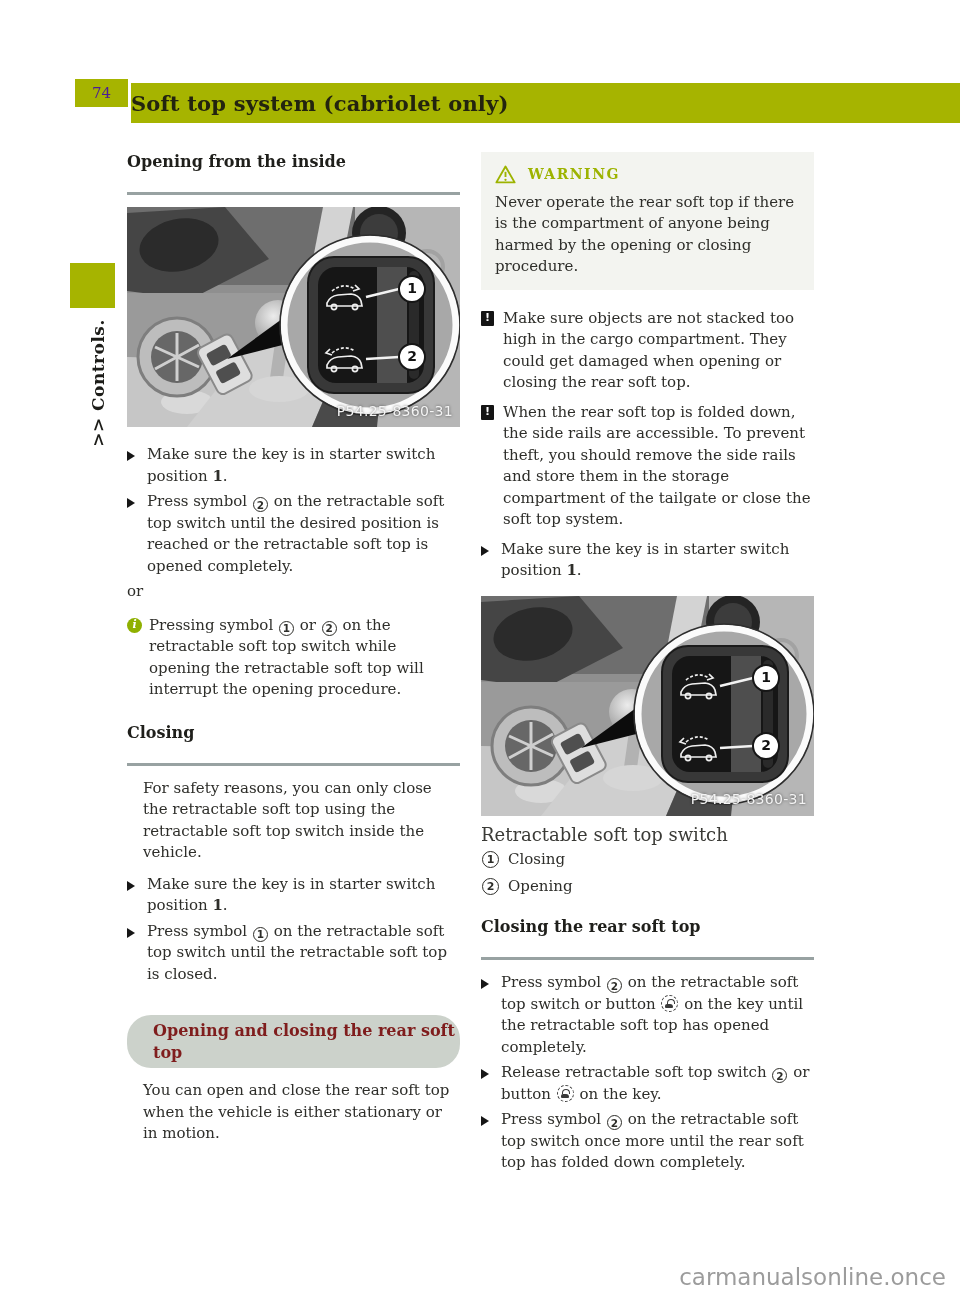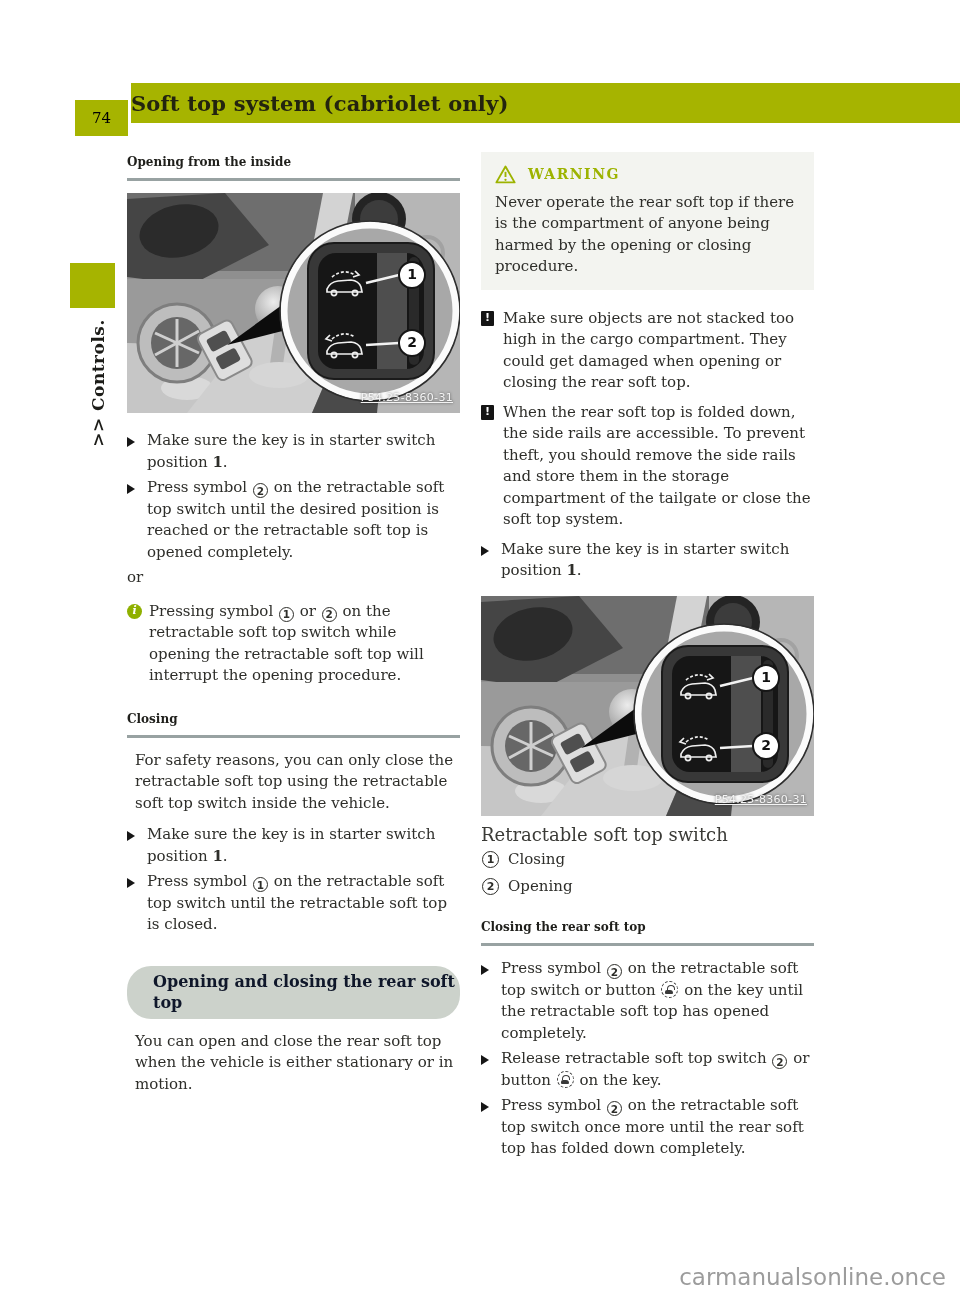--- a/index.html
+++ b/index.html
@@ -3,46 +3,46 @@
 <meta charset="utf-8">
 <style>
   html,body{margin:0;padding:0;}
   body{
     width:960px;height:1302px;position:relative;background:#ffffff;
     font-family:"DejaVu Serif","Liberation Serif",serif;
     color:#2e2e2a;overflow:hidden;
   }
   
   .hdr-num{
-    position:absolute;left:75px;top:100px;width:53px;height:36px;
+    position:absolute;left:75px;top:79px;width:53px;height:28px;
     background:#a6b400;display:flex;align-items:center;justify-content:center;
-    font-size:15px;color:#000000;
+    font-size:15px;color:#4c1d95;
   }
   .hdr-title{
     position:absolute;left:131px;top:83px;width:902px;height:40px;
     background:#a6b400;display:flex;align-items:center;
     font-size:21px;font-weight:bold;color:#23240f;padding-left:0;box-sizing:border-box;
     letter-spacing:.2px;
   }
   
   .side-square{position:absolute;left:70px;top:263px;width:45px;height:45px;background:#a6b400;}
   .side-label{
     position:absolute;left:98px;top:383px;transform:translate(-50%,-50%) rotate(-90deg);
     white-space:nowrap;font-weight:bold;font-size:17px;color:#1c1c18;letter-spacing:.5px;
   }
   
   .col{position:absolute;top:152px;width:333px;font-size:15px;line-height:21.5px;}
   .col-left{left:127px;}
   .col-right{left:481px;}
   h2.sec{
-    font-size:12px;line-height:20px;font-weight:bold;color:#1f1f1b;margin:0 0 12px 0;
-    padding-bottom:6px;border-bottom:3px solid #98a2a2;
+    font-size:16px;line-height:20px;font-weight:bold;color:#1f1f1b;margin:0 0 12px 0;
+    padding-bottom:20px;border-bottom:3px solid #98a2a2;
   }
   h2.sec.mt{margin-top:22px;}
-  p.body{margin:12px 0 10px 8px;}
+  p.body{margin:12px 0 10px 16px;}
   .orline{margin:2px 0 4px 0;}
   
   .bullet{display:flex;margin:4px 0 4px 0;}
   .bullet .tri{
     flex:0 0 20px;padding-top:7px;
   }
   .bullet .tri i{
     display:block;width:0;height:0;border-left:8px solid #161616;
     border-top:5px solid transparent;border-bottom:5px solid transparent;
   }
@@ -69,36 +69,35 @@
     background:#f3f4f0;padding:12px 14px 12px 14px;box-sizing:border-box;width:333px;
   }
   .warnhead{display:flex;align-items:center;margin-bottom:6px;}
   .warnhead .wtri{margin-right:12px;display:inline-flex;}
   .warnhead .wlabel{
     color:#9db300;font-weight:bold;font-size:14px;letter-spacing:1.5px;
   }
   
   .graybox{
     background:#ccd2cb;margin-top:30px;padding:5px 0 5px 26px;
-    font-weight:bold;font-size:16px;color:#0f172a;border-radius:24px;
+    font-weight:bold;font-size:16px;color:#7f1d1d;border-radius:24px;
   }
   
   .photo{position:relative;width:333px;height:220px;margin:0;}
   .photo svg.ph{position:absolute;left:0;top:0;}
   .photo .co{
     position:absolute;width:26px;height:26px;display:flex;align-items:center;justify-content:center;
     font-family:"DejaVu Sans","Liberation Sans",sans-serif;font-weight:bold;font-size:14px;color:#111;
   }
   .photo .co1{left:272px;top:69px;}
   .photo .co2{left:272px;top:137px;}
   .photo .pcode{
-    position:absolute;right:7px;bottom:5px;color:#f4f4f4;font-size:11px;
+    position:absolute;right:7px;bottom:5px;color:#f4f4f4;font-size:14px;
     font-family:"DejaVu Sans","Liberation Sans",sans-serif;letter-spacing:.3px;
     text-shadow:0 0 3px rgba(0,0,0,.6);
-    text-decoration:underline;
   }
   .figcap{font-size:18px;margin:8px 0 2px 0;color:#3a3a36;}
   .legendrow{display:flex;align-items:center;margin:4px 0 5px 0;}
   .legendrow .circ{margin-right:9px;}
   
   .circ{
     display:inline-flex;width:15px;height:15px;border:1.4px solid #2e2e2a;border-radius:50%;
     align-items:center;justify-content:center;
     font-family:"DejaVu Sans","Liberation Sans",sans-serif;
     font-size:10.5px;font-weight:bold;line-height:1;vertical-align:-2.5px;

